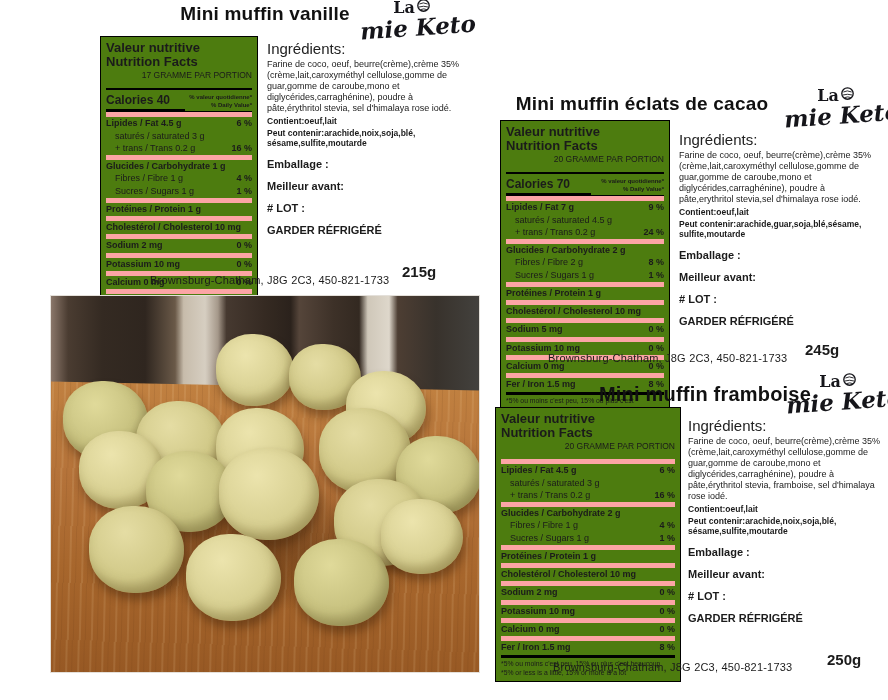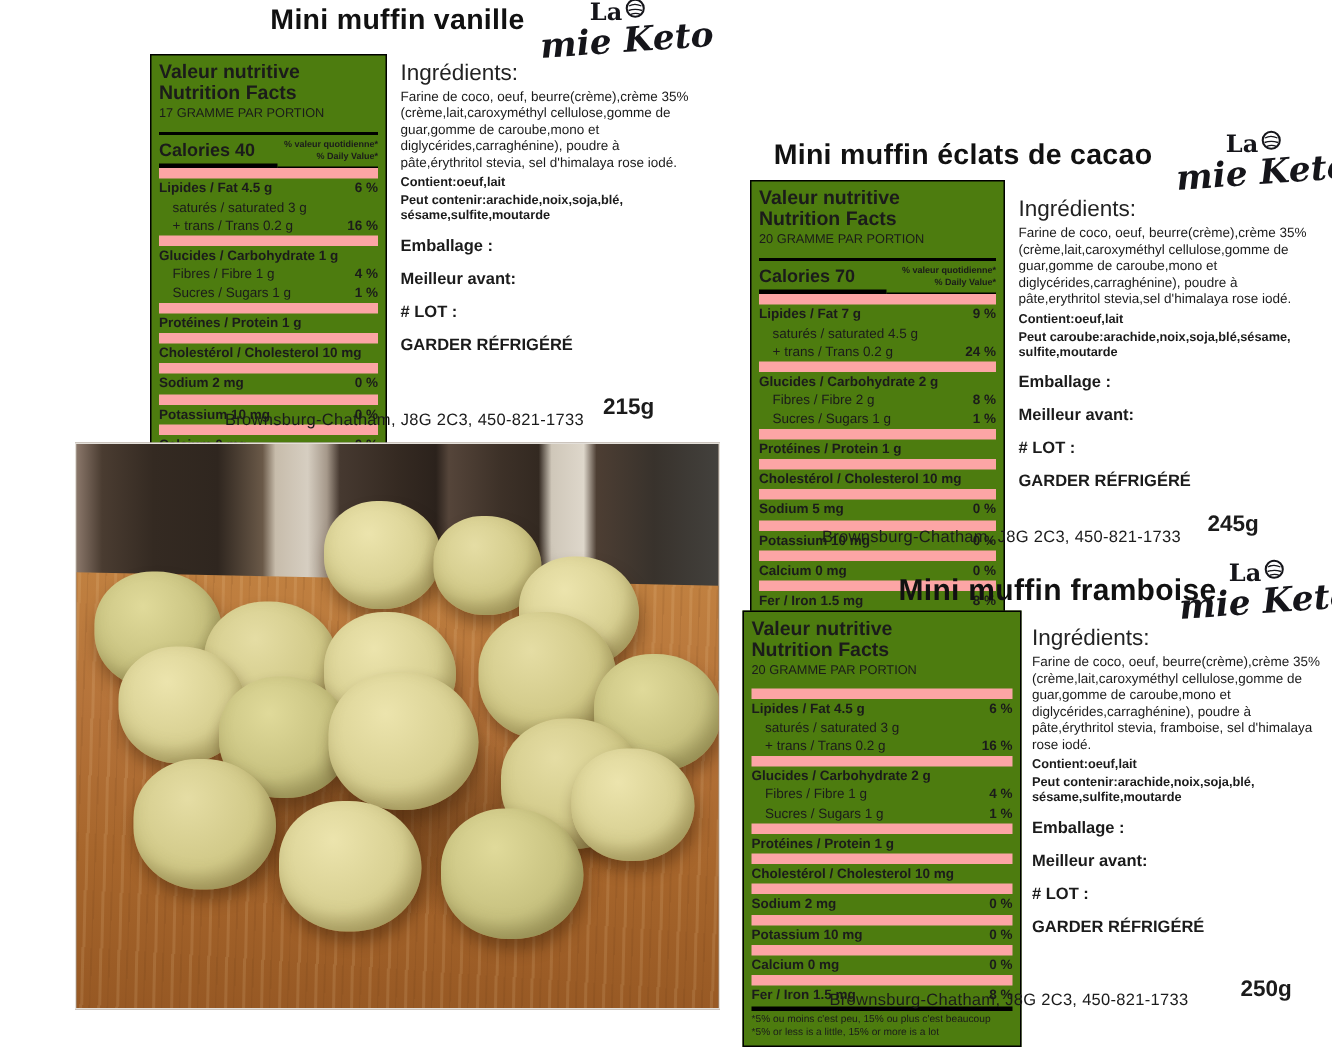--- a/index.html
+++ b/index.html
@@ -14,27 +14,27 @@
   .logo{width:104px;line-height:1;}
   .logo-top{display:flex;align-items:flex-start;justify-content:center;gap:1px;}
   .logo-la{font-family:"DejaVu Serif",serif;font-size:16px;font-weight:600;color:#15151a;}
   .logo-icon svg{display:block;margin-top:-2px;}
   .logo-script{font-family:"DejaVu Serif",serif;font-style:italic;font-weight:700;
                font-size:23px;color:#15151a;transform:rotate(-4deg);margin-top:0px;white-space:nowrap;}
 
   
   .nfbox{border:1px solid #000;background:#4d7c0f;padding:4px 5px 3px 5px;box-sizing:border-box;}
   .nf-title{font-weight:700;font-size:13px;line-height:1.05;}
-  .nf-serving{font-size:8.5px;margin:2px 0 8px 0;}
+  .nf-serving{font-size:8.5px;margin:2px 0 8px 0;text-align:right;}
   .calrow{border-top:2px solid #000;display:flex;justify-content:space-between;align-items:flex-start;padding-top:3px;}
   .cal-left{font-weight:700;font-size:12px;border-bottom:3px solid #000;flex:0 0 54%;padding-bottom:2px;}
   .cal-right{font-weight:700;font-size:6px;text-align:right;flex:1;border-bottom:1px solid #000;
              padding-bottom:2px;line-height:1.35;}
   .nrow{display:flex;justify-content:space-between;font-size:9px;line-height:1.25;padding:1px 0;}
-  .nrow.main{border-top:7px solid #fca5a5;}
+  .nrow.main{border-top:5px solid #fca5a5;}
   .nrow.main .nm{font-weight:700;}
   .nrow.indent{padding-left:9px;padding-top:0;}
   .nrow .pc{font-weight:700;white-space:nowrap;}
   .nf-foot{border-top:3px solid #000;margin-top:1px;padding-top:2px;font-size:6.8px;line-height:1.3;}
 
   
   .ingcol{box-sizing:border-box;}
   .ing-head{font-size:15px;color:#222;margin-bottom:2px;}
   .ing-text{font-size:9px;line-height:1.22;}
   .ing-bold{font-size:8.5px;font-weight:700;line-height:1.2;margin-top:2px;}
@@ -266,21 +266,21 @@
   <div class="nf-foot">
     <div>*5% ou moins c'est peu, 15% ou plus c'est beaucoup</div>
     <div>*5% or less is a little, 15% or more is a lot</div>
   </div>
 </div>
 
 <div class="abs ingcol lb2-ing">
   <div class="ing-head">Ingrédients:</div>
   <div class="ing-text">Farine de coco, oeuf, beurre(crème),crème 35%(crème,lait,caroxyméthyl cellulose,gomme de guar,gomme de caroube,mono et diglycérides,carraghénine), poudre à pâte,erythritol stevia,sel d'himalaya rose iodé.</div>
   <div class="ing-bold">Contient:oeuf,lait</div>
-  <div class="ing-bold">Peut caroube:arachide,noix,soja,blé,sésame, sulfite,moutarde</div>
+  <div class="ing-bold">Peut contenir:arachide,guar,soja,blé,sésame, sulfite,moutarde</div>
   <div class="ing-sect">Emballage :</div>
   <div class="ing-sect">Meilleur avant:</div>
   <div class="ing-sect"># LOT :</div>
   <div class="ing-sect">GARDER RÉFRIGÉRÉ</div>
 </div>
 
 <div class="abs weight lb2-weight">245g</div>
 <div class="abs addr lb2-footer">Brownsburg-Chatham, J8G 2C3, 450-821-1733</div>
 
 <div class="abs ptitle lb3-title">Mini muffin framboise</div>

